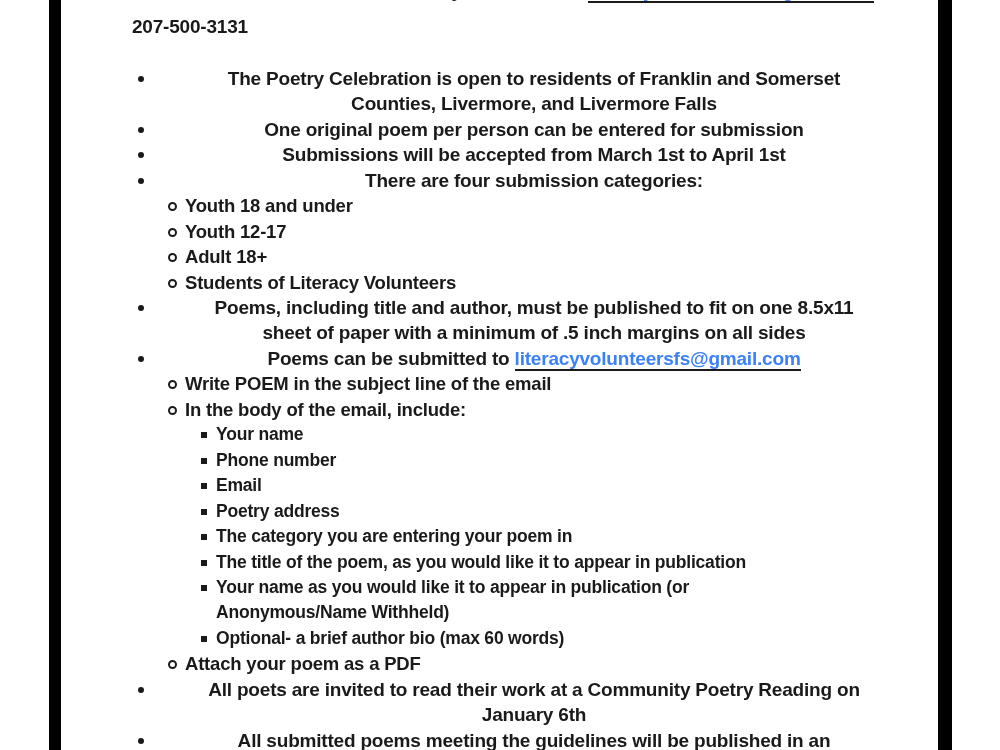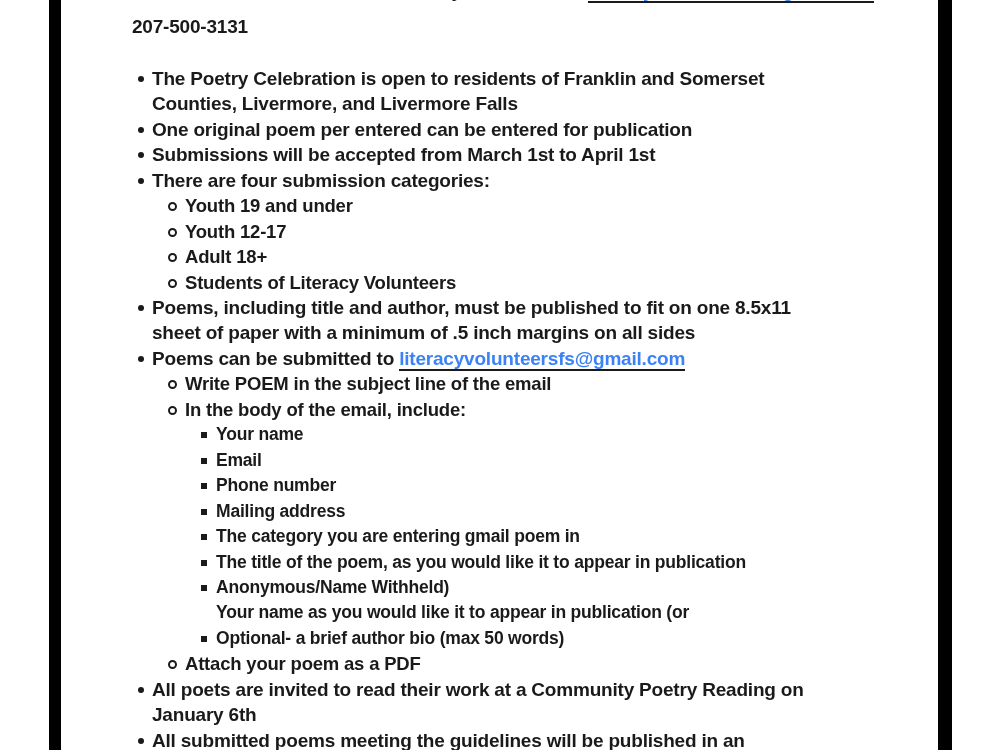--- a/index.html
+++ b/index.html
@@ -50,21 +50,21 @@
   }
   a.email-link {
     color: #3b82f6;
     text-decoration: none;
     border-bottom: 2.5px solid #1a1a1a;
     padding-bottom: 0px;
     cursor: pointer;
   }
   #list { margin-top: 26px; }
   .li { position: relative; }
-  .level1 { padding-left: 31px; font-size: 19px;   }
+  .level1 { padding-left: 31px; font-size: 19px; text-align: center;   }
   .level2 { padding-left: 64px; font-size: 18.5px; }
   .level3 { padding-left: 95px; font-size: 17.5px; }
   .bullet {
     position: absolute;
     display: block;
   }
   .level1 > .bullet {
     left: 17px; top: 10px;
     width: 6px; height: 6px;
     border-radius: 50%;
@@ -95,33 +95,33 @@
     <p class="intro"><span>For more information, contact Literacy Volunteers at </span><a class="email-link">literacyvolunteersfs@gmail.com</a></p>
     <p class="phone">207-500-3131</p>
     <div id="list">
         <div class="li level1">
           <span class="bullet"></span>
           <div class="line"><span>The Poetry Celebration is open to residents of Franklin and Somerset</span></div>
           <div class="line"><span>Counties, Livermore, and Livermore Falls</span></div>
         </div>
         <div class="li level1">
           <span class="bullet"></span>
-          <div class="line"><span>One original poem per entered can be entered for publication</span></div>
+          <div class="line"><span>One original poem per person can be entered for submission</span></div>
         </div>
         <div class="li level1">
           <span class="bullet"></span>
           <div class="line"><span>Submissions will be accepted from March 1st to April 1st</span></div>
         </div>
         <div class="li level1">
           <span class="bullet"></span>
           <div class="line"><span>There are four submission categories:</span></div>
         </div>
         <div class="li level2">
           <span class="bullet"></span>
-          <div class="line"><span>Youth 19 and under</span></div>
+          <div class="line"><span>Youth 18 and under</span></div>
         </div>
         <div class="li level2">
           <span class="bullet"></span>
           <div class="line"><span>Youth 12-17</span></div>
         </div>
         <div class="li level2">
           <span class="bullet"></span>
           <div class="line"><span>Adult 18+</span></div>
         </div>
         <div class="li level2">
@@ -144,46 +144,46 @@
         <div class="li level2">
           <span class="bullet"></span>
           <div class="line"><span>In the body of the email, include:</span></div>
         </div>
         <div class="li level3">
           <span class="bullet"></span>
           <div class="line"><span>Your name</span></div>
         </div>
         <div class="li level3">
           <span class="bullet"></span>
+          <div class="line"><span>Phone number</span></div>
+        </div>
+        <div class="li level3">
+          <span class="bullet"></span>
           <div class="line"><span>Email</span></div>
         </div>
         <div class="li level3">
           <span class="bullet"></span>
-          <div class="line"><span>Phone number</span></div>
+          <div class="line"><span>Poetry address</span></div>
         </div>
         <div class="li level3">
           <span class="bullet"></span>
-          <div class="line"><span>Mailing address</span></div>
-        </div>
-        <div class="li level3">
-          <span class="bullet"></span>
-          <div class="line"><span>The category you are entering gmail poem in</span></div>
+          <div class="line"><span>The category you are entering your poem in</span></div>
         </div>
         <div class="li level3">
           <span class="bullet"></span>
           <div class="line"><span>The title of the poem, as you would like it to appear in publication</span></div>
         </div>
         <div class="li level3">
           <span class="bullet"></span>
+          <div class="line"><span>Your name as you would like it to appear in publication (or</span></div>
           <div class="line"><span>Anonymous/Name Withheld)</span></div>
-          <div class="line"><span>Your name as you would like it to appear in publication (or</span></div>
         </div>
         <div class="li level3">
           <span class="bullet"></span>
-          <div class="line"><span>Optional- a brief author bio (max 50 words)</span></div>
+          <div class="line"><span>Optional- a brief author bio (max 60 words)</span></div>
         </div>
         <div class="li level2">
           <span class="bullet"></span>
           <div class="line"><span>Attach your poem as a PDF</span></div>
         </div>
         <div class="li level1">
           <span class="bullet"></span>
           <div class="line"><span>All poets are invited to read their work at a Community Poetry Reading on</span></div>
           <div class="line"><span>January 6th</span></div>
         </div>

